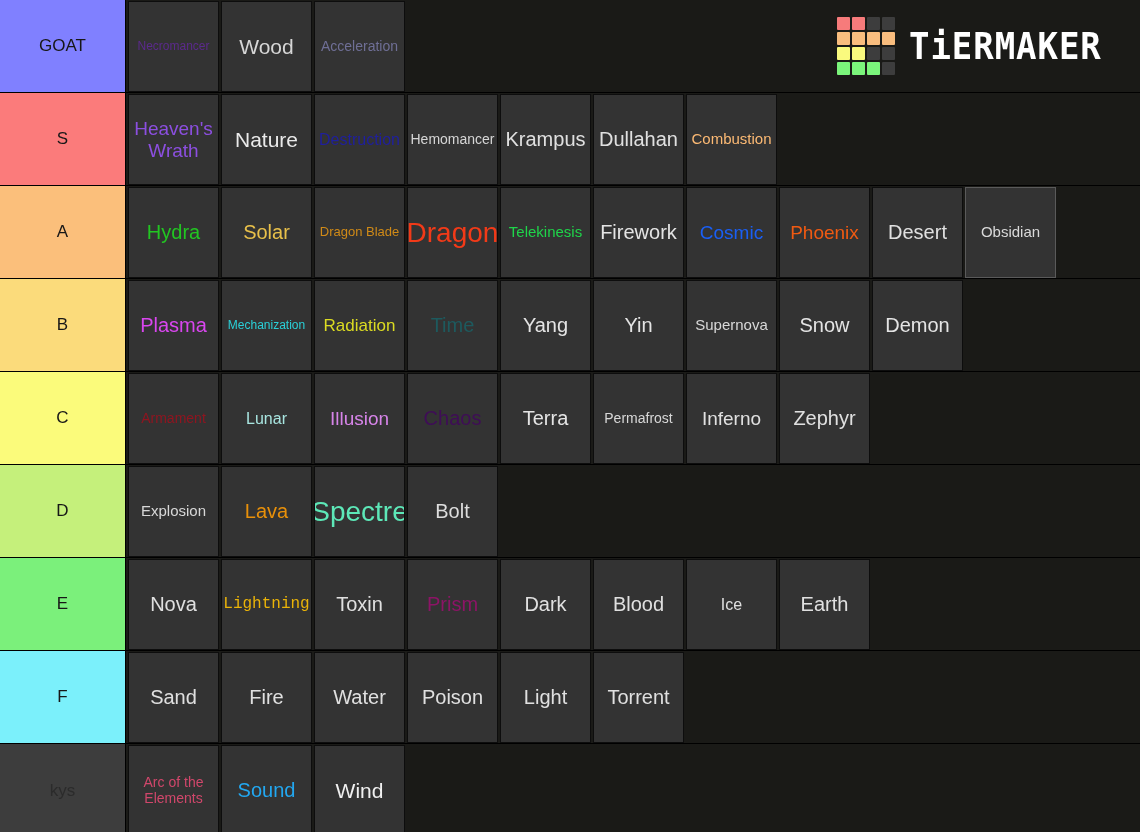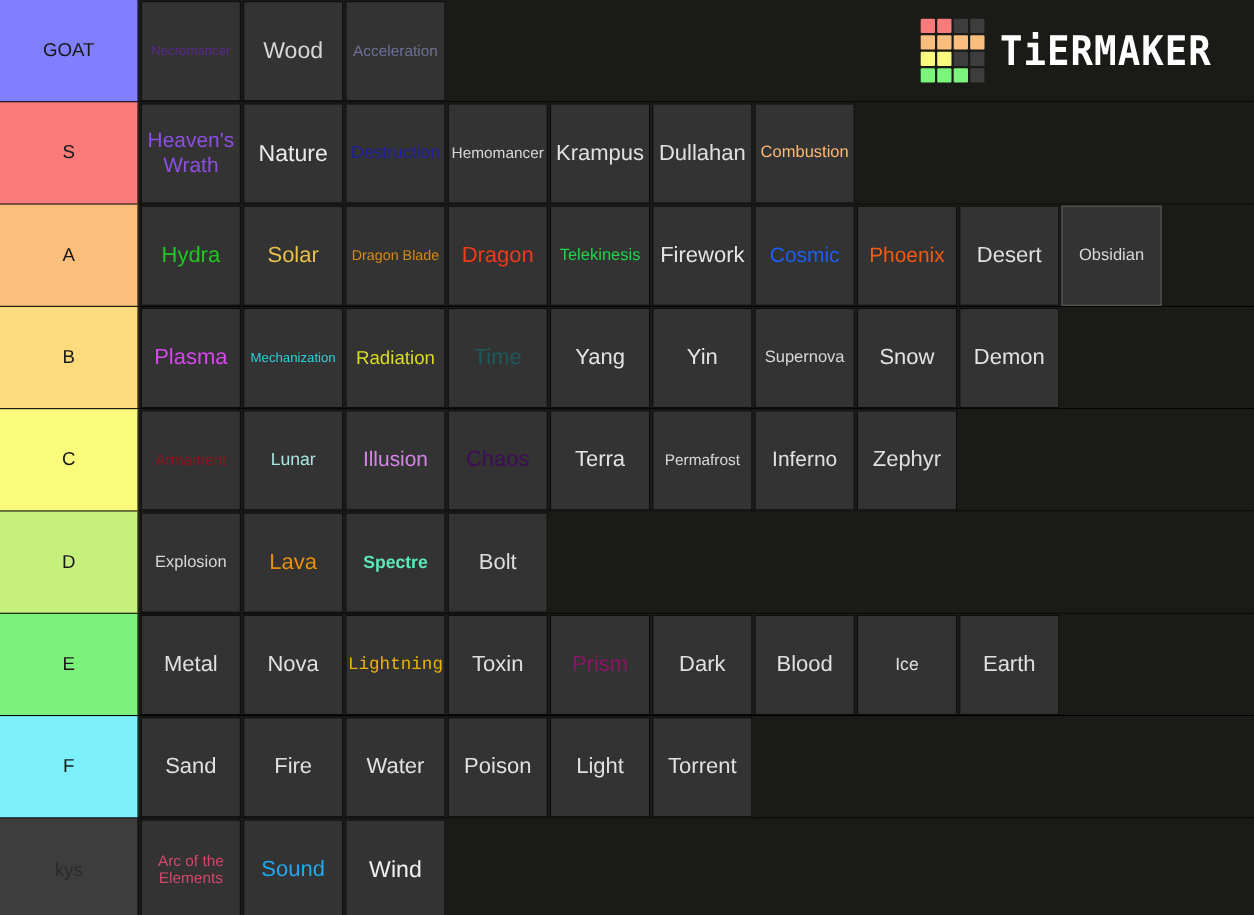--- a/index.html
+++ b/index.html
@@ -145,21 +145,21 @@
           <div class="cell" style="width: 91px; height: 91px; margin-top: 1px; margin-left: 2px; color: rgb(224, 224, 224); font-size: 20px;">Dullahan</div>
           <div class="cell" style="width: 91px; height: 91px; margin-top: 1px; margin-left: 2px; color: #fdba74; font-size: 15px;">Combustion</div>
         </div>
       </div>
       <div class="tier-row" style="height: 93px;">
         <div class="tier-label" style="background: rgb(251, 191, 123);">A</div>
         <div class="tier-cells">
           <div class="cell" style="width: 91px; height: 91px; margin-top: 1px; margin-left: 2px; color: rgb(34, 197, 34); font-size: 20px;">Hydra</div>
           <div class="cell" style="width: 91px; height: 91px; margin-top: 1px; margin-left: 2px; color: rgb(232, 192, 74); font-size: 20px;">Solar</div>
           <div class="cell" style="width: 91px; height: 91px; margin-top: 1px; margin-left: 2px; color: rgb(208, 138, 23); font-size: 13px;">Dragon Blade</div>
-          <div class="cell" style="width: 91px; height: 91px; margin-top: 1px; margin-left: 2px; color: rgb(242, 58, 24); font-size: 20px;">Dragon</div>
+          <div class="cell" style="width: 91px; height: 91px; margin-top: 1px; margin-left: 2px; color: rgb(242, 58, 24); font-size: 28px;">Dragon</div>
           <div class="cell" style="width: 91px; height: 91px; margin-top: 1px; margin-left: 2px; color: rgb(31, 212, 74); font-size: 15px;">Telekinesis</div>
           <div class="cell" style="width: 91px; height: 91px; margin-top: 1px; margin-left: 2px; color: rgb(228, 228, 228); font-size: 20px;">Firework</div>
           <div class="cell" style="width: 91px; height: 91px; margin-top: 1px; margin-left: 2px; color: rgb(26, 95, 245); font-size: 19px;">Cosmic</div>
           <div class="cell" style="width: 91px; height: 91px; margin-top: 1px; margin-left: 2px; color: rgb(240, 90, 18); font-size: 19px;">Phoenix</div>
           <div class="cell" style="width: 91px; height: 91px; margin-top: 1px; margin-left: 2px; color: rgb(224, 224, 224); font-size: 20px;">Desert</div>
           <div class="cell" style="width: 91px; height: 91px; margin-top: 1px; margin-left: 2px; color: rgb(217, 217, 217); font-size: 15px; border-color: rgb(90, 90, 90);">Obsidian</div>
         </div>
       </div>
       <div class="tier-row" style="height: 93px;">
         <div class="tier-label" style="background: rgb(251, 219, 123);">B</div>
@@ -186,28 +186,27 @@
           <div class="cell" style="width: 91px; height: 91px; margin-top: 1px; margin-left: 2px; color: rgb(216, 216, 216); font-size: 14px;">Permafrost</div>
           <div class="cell" style="width: 91px; height: 91px; margin-top: 1px; margin-left: 2px; color: rgb(224, 224, 224); font-size: 19px;">Inferno</div>
           <div class="cell" style="width: 91px; height: 91px; margin-top: 1px; margin-left: 2px; color: rgb(224, 224, 224); font-size: 20px;">Zephyr</div>
         </div>
       </div>
       <div class="tier-row" style="height: 93px;">
         <div class="tier-label" style="background: rgb(197, 240, 123);">D</div>
         <div class="tier-cells">
           <div class="cell" style="width: 91px; height: 91px; margin-top: 1px; margin-left: 2px; color: rgb(216, 216, 216); font-size: 15px;">Explosion</div>
           <div class="cell" style="width: 91px; height: 91px; margin-top: 1px; margin-left: 2px; color: rgb(232, 144, 10); font-size: 20px;">Lava</div>
-          <div class="cell" style="width: 91px; height: 91px; margin-top: 1px; margin-left: 2px; color: rgb(93, 232, 184); font-size: 16px; font-weight: bold;">Spectre</div>
+          <div class="cell" style="width: 91px; height: 91px; margin-top: 1px; margin-left: 2px; color: rgb(93, 232, 184); font-size: 28px;">Spectre</div>
           <div class="cell" style="width: 91px; height: 91px; margin-top: 1px; margin-left: 2px; color: rgb(222, 222, 222); font-size: 20px;">Bolt</div>
         </div>
       </div>
       <div class="tier-row" style="height: 93px;">
         <div class="tier-label" style="background: rgb(123, 240, 123);">E</div>
         <div class="tier-cells">
-          <div class="cell" style="width: 91px; height: 91px; margin-top: 1px; margin-left: 2px; color: rgb(224, 224, 224); font-size: 20px;">Metal</div>
           <div class="cell" style="width: 91px; height: 91px; margin-top: 1px; margin-left: 2px; color: rgb(224, 224, 224); font-size: 20px;">Nova</div>
           <div class="cell" style="width: 91px; height: 91px; margin-top: 1px; margin-left: 2px; color: #eab308; font-size: 16px; font-family: Liberation Mono, monospace;">Lightning</div>
           <div class="cell" style="width: 91px; height: 91px; margin-top: 1px; margin-left: 2px; color: rgb(224, 224, 224); font-size: 20px;">Toxin</div>
           <div class="cell" style="width: 91px; height: 91px; margin-top: 1px; margin-left: 2px; color: rgb(140, 20, 102); font-size: 20px;">Prism</div>
           <div class="cell" style="width: 91px; height: 91px; margin-top: 1px; margin-left: 2px; color: rgb(224, 224, 224); font-size: 20px;">Dark</div>
           <div class="cell" style="width: 91px; height: 91px; margin-top: 1px; margin-left: 2px; color: rgb(224, 224, 224); font-size: 20px;">Blood</div>
           <div class="cell" style="width: 91px; height: 91px; margin-top: 1px; margin-left: 2px; color: rgb(224, 224, 224); font-size: 16px;">Ice</div>
           <div class="cell" style="width: 91px; height: 91px; margin-top: 1px; margin-left: 2px; color: rgb(224, 224, 224); font-size: 20px;">Earth</div>
         </div>
       </div>

